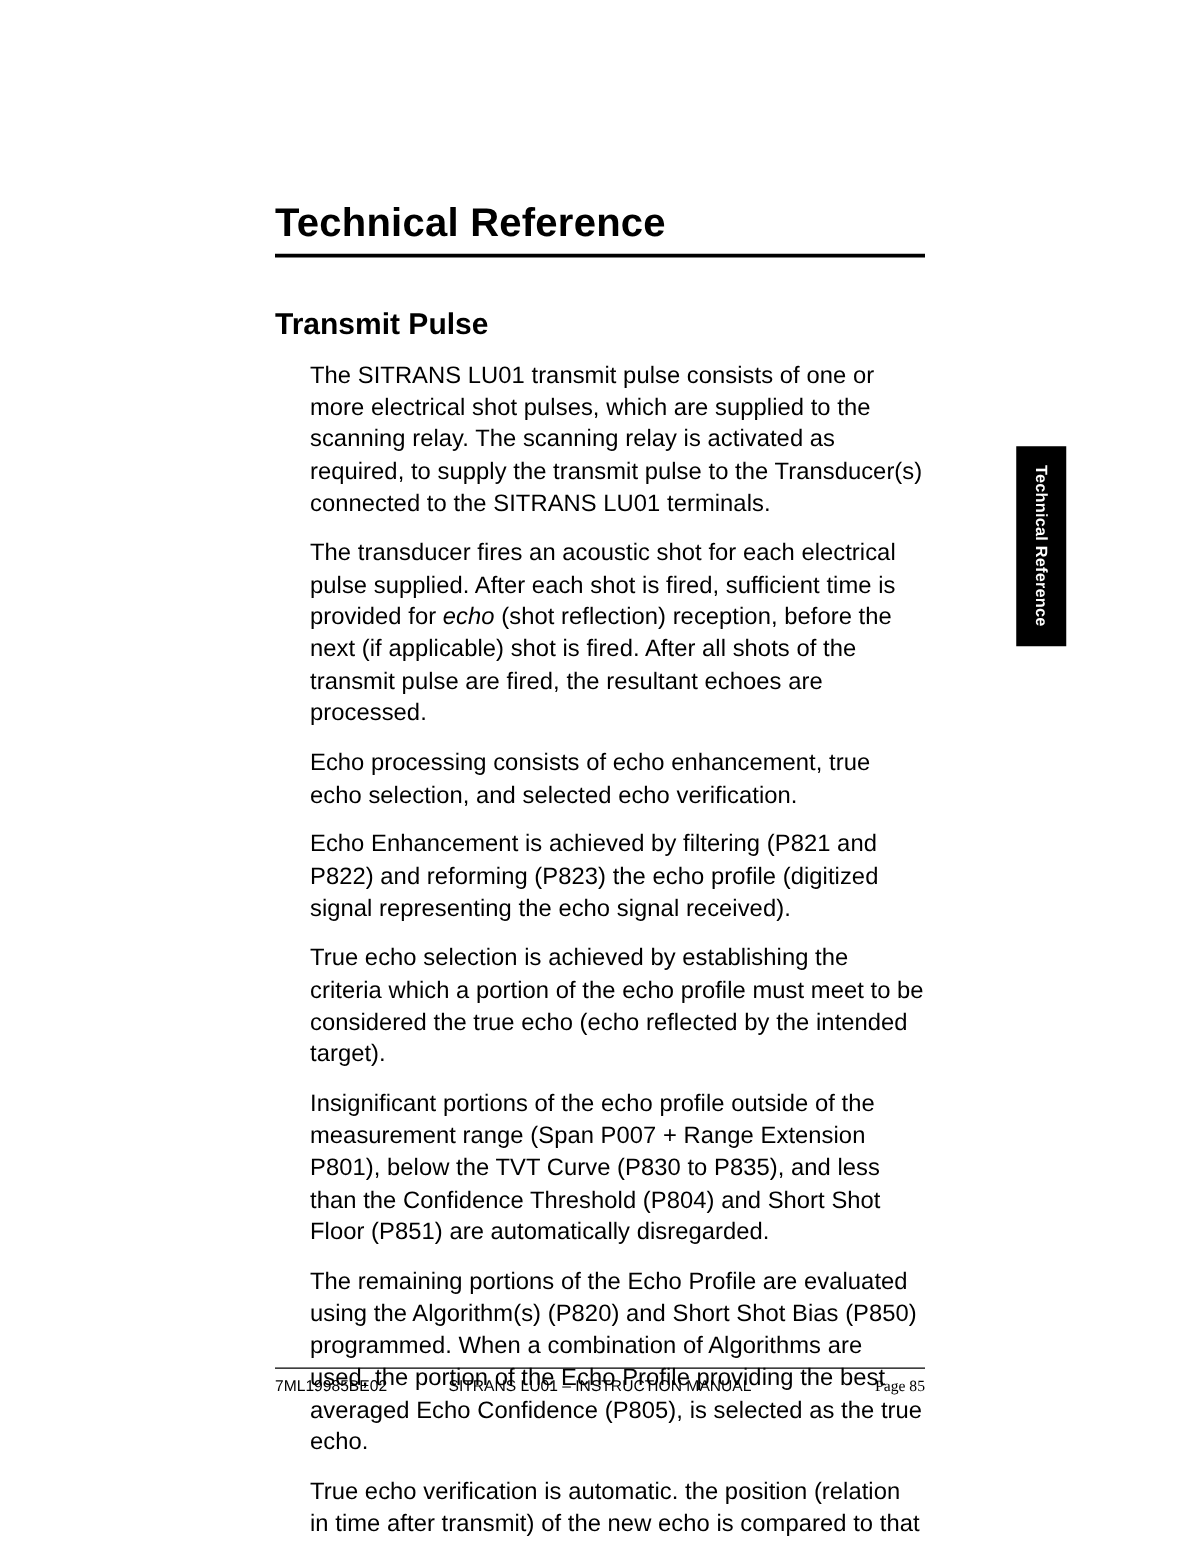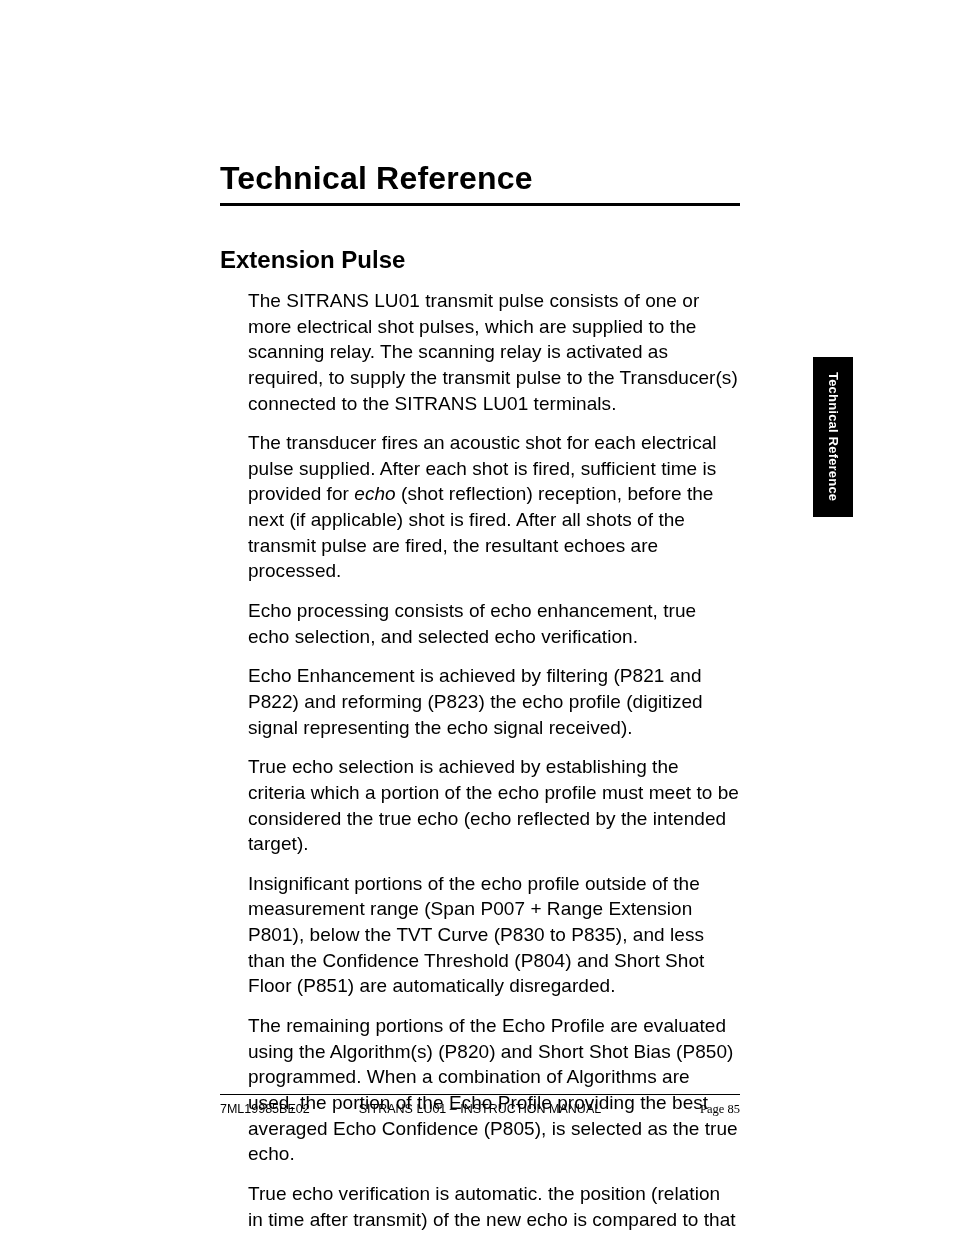--- a/index.html
+++ b/index.html
@@ -99,21 +99,21 @@
 </style>
 </head>
 <body>
 
 <div class="page">
 
   <div class="content">
     <h1 class="chapter-title">Technical Reference</h1>
     <hr class="title-rule">
 
-    <h2 class="section-title">Extension Pulse</h2>
+    <h2 class="section-title">Transmit Pulse</h2>
     <p class="body-para">The SITRANS LU01 transmit pulse consists of one or more electrical shot pulses, which are supplied to the scanning relay. The scanning relay is activated as required, to supply the transmit pulse to the Transducer(s) connected to the SITRANS LU01 terminals.</p>
     <p class="body-para">
       <span>The transducer fires an acoustic shot for each electrical pulse supplied. After each shot is fired, sufficient time is provided for </span><span class="italic">echo</span><span> (shot reflection) reception, before the next (if applicable) shot is fired. After all shots of the transmit pulse are fired, the resultant echoes are processed.</span>
     </p>
 
     <p class="body-para">Echo processing consists of echo enhancement, true echo selection, and selected echo verification.</p>
     <p class="body-para">Echo Enhancement is achieved by filtering (P821 and P822) and reforming (P823) the echo profile (digitized signal representing the echo signal received).</p>
     <p class="body-para">True echo selection is achieved by establishing the criteria which a portion of the echo profile must meet to be considered the true echo (echo reflected by the intended target).</p>
     <p class="body-para">Insignificant portions of the echo profile outside of the measurement range (Span P007 + Range Extension P801), below the TVT Curve (P830 to P835), and less than the Confidence Threshold (P804) and Short Shot Floor (P851) are automatically disregarded.</p>
     <p class="body-para">The remaining portions of the Echo Profile are evaluated using the Algorithm(s) (P820) and Short Shot Bias (P850) programmed. When a combination of Algorithms are used, the portion of the Echo Profile providing the best averaged Echo Confidence (P805), is selected as the true echo.</p>

